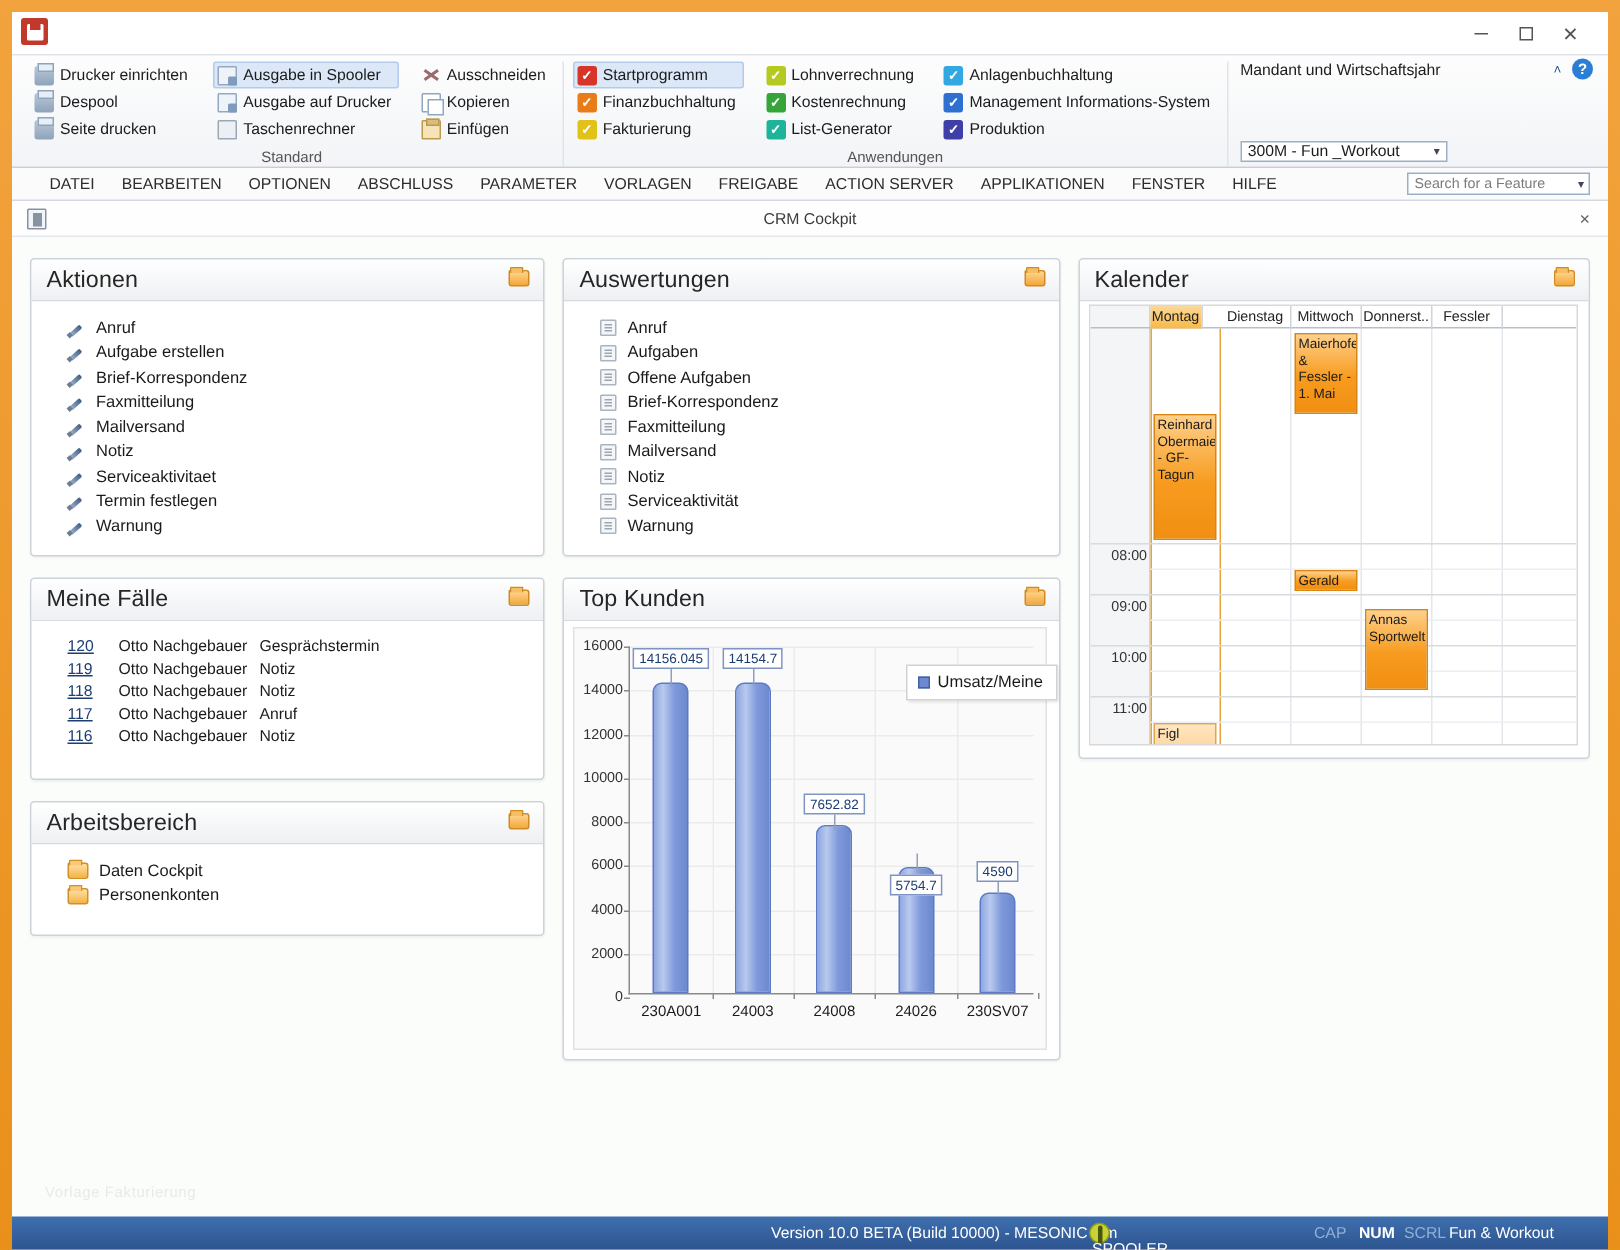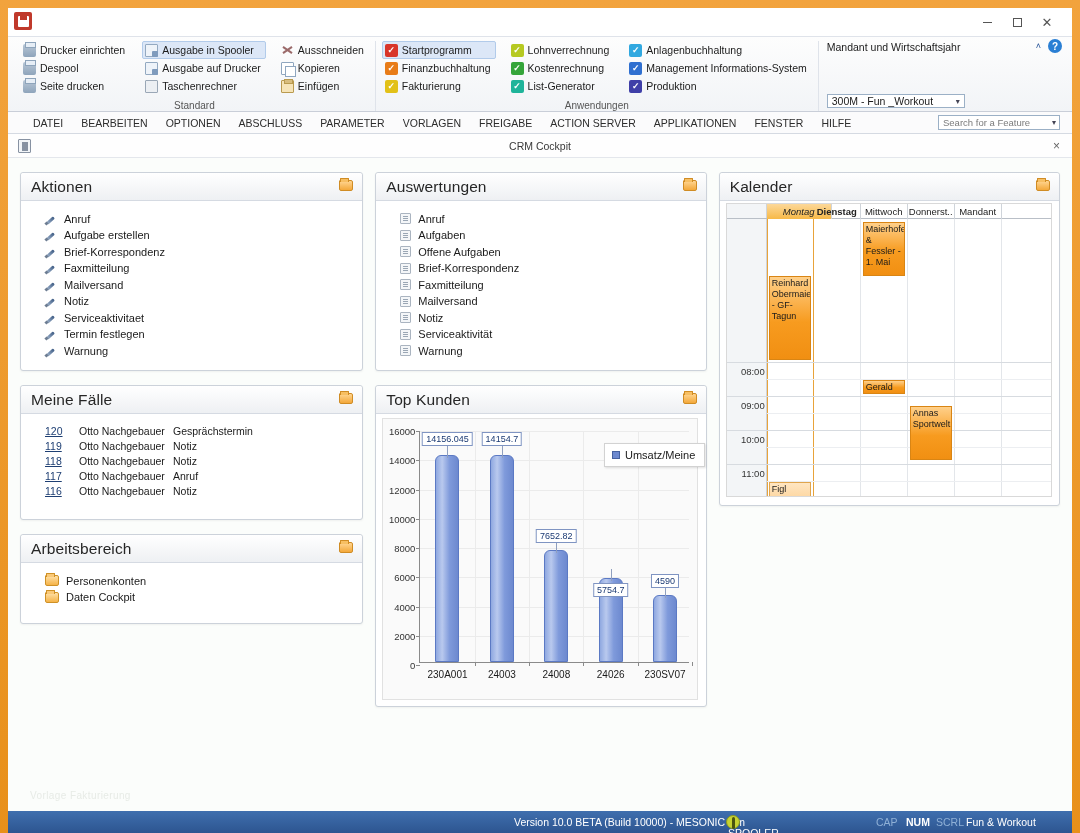--- a/index.html
+++ b/index.html
@@ -640,25 +640,25 @@
 
         <div class="panel">
           <div class="panel-head">
             <div class="panel-title">Arbeitsbereich</div>
             <div class="panel-folder"></div>
           </div>
           <div class="panel-body" style="padding-bottom:18px;">
             <div class="linklist" id="list-arbeitsbereich">
                 <div class="linkrow">
                   <span class="ic-folder2"></span>
+                  <span class="lbl">Daten Cockpit</span>
+                </div>
+                <div class="linkrow">
+                  <span class="ic-folder2"></span>
                   <span class="lbl">Personenkonten</span>
-                </div>
-                <div class="linkrow">
-                  <span class="ic-folder2"></span>
-                  <span class="lbl">Daten Cockpit</span>
                 </div>
               </div>
           </div>
         </div>
 
       </div>
 
       <div class="col" id="col-mid">
 
         <div class="panel">
@@ -790,25 +790,25 @@
           </div>
           <div class="panel-body">
             <div id="cal-grid">
                 <div class="cal-timecol"></div>
                 <div class="cal-daycol hl" style="left: 40px; width: 47px;"></div>
                 <div class="cal-daycol" style="left: 87px; width: 47px;"></div>
                 <div class="cal-daycol" style="left: 134px; width: 47px;"></div>
                 <div class="cal-daycol" style="left: 181px; width: 47px;"></div>
                 <div class="cal-daycol" style="left: 228px; width: 47px;"></div>
                 <div class="cal-headrow"></div>
-                <div class="cal-dayhead hl" style="left: 40px; width: 65px; font-style: italic;">Montag</div>
-                <div class="cal-dayhead" style="left: 87px; width: 47px; font-weight: bold;">Dienstag</div>
+                <div class="cal-dayhead hl" style="left: 40px; width: 35px;">Montag</div>
+                <div class="cal-dayhead" style="left: 87px; width: 47px;">Dienstag</div>
                 <div class="cal-dayhead" style="left: 134px; width: 47px;">Mittwoch</div>
                 <div class="cal-dayhead" style="left: 181px; width: 47px;">Donnerst..</div>
-                <div class="cal-dayhead" style="left: 228px; width: 47px;">Mandant</div>
+                <div class="cal-dayhead" style="left: 228px; width: 47px;">Fessler</div>
                 <div class="cal-hourline" style="top: 158px;"></div>
                 <div class="cal-halfline" style="top: 175px;"></div>
                 <div class="cal-timelabel" style="top: 167px;">08:00</div>
                 <div class="cal-hourline" style="top: 192px;"></div>
                 <div class="cal-halfline" style="top: 209px;"></div>
                 <div class="cal-timelabel" style="top: 201px;">09:00</div>
                 <div class="cal-hourline" style="top: 226px;"></div>
                 <div class="cal-halfline" style="top: 243px;"></div>
                 <div class="cal-timelabel" style="top: 235px;">10:00</div>
                 <div class="cal-hourline" style="top: 260px;"></div>

